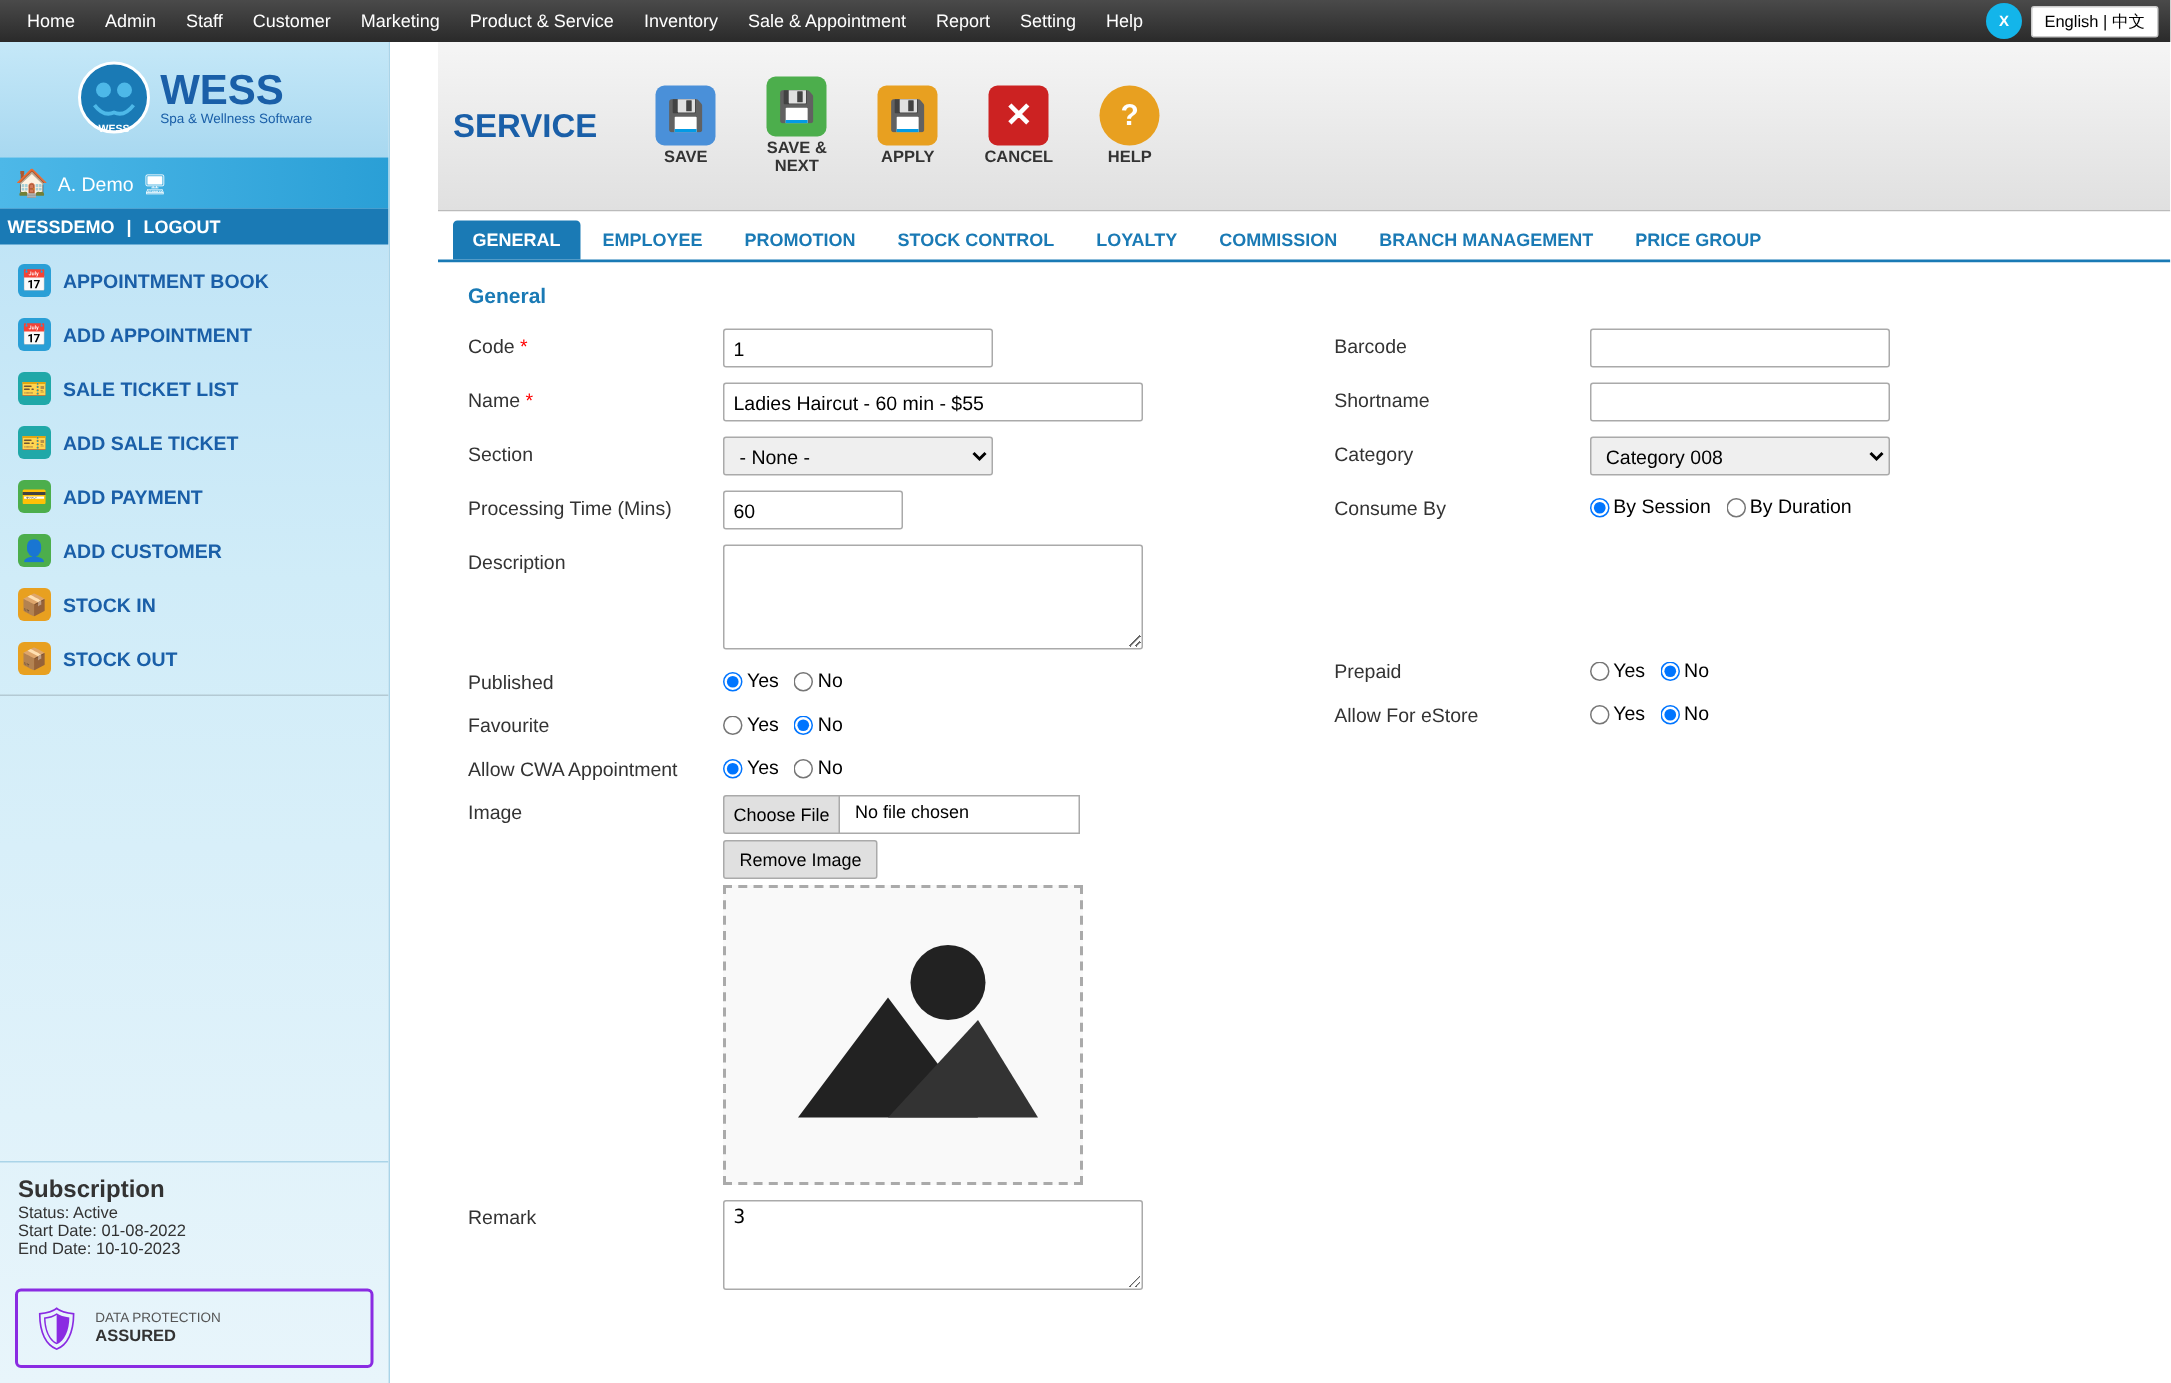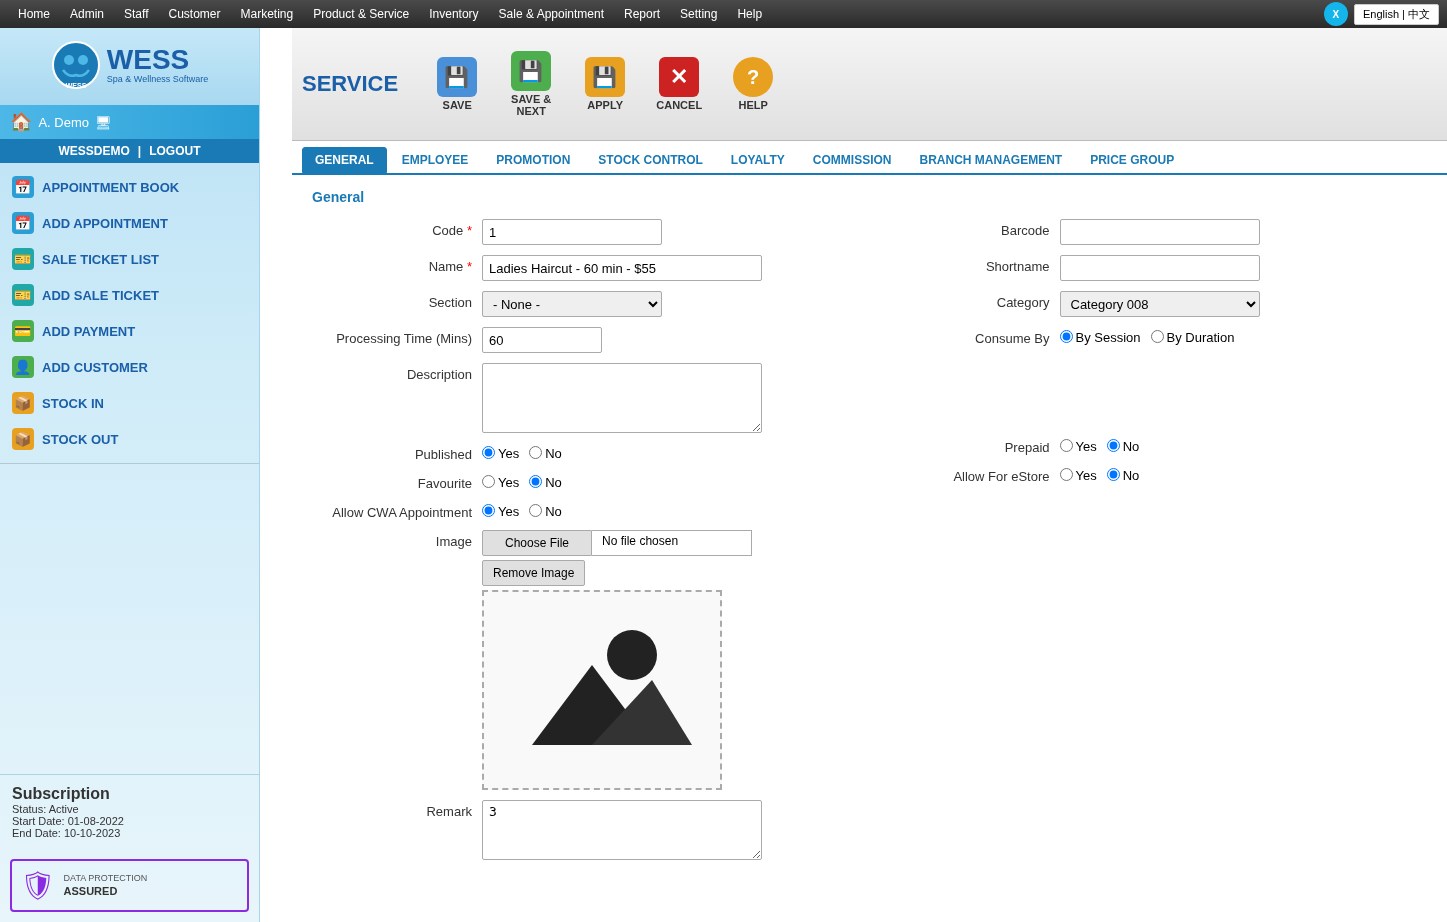--- a/index.html
+++ b/index.html
@@ -54,21 +54,21 @@
 
     .sidebar-user {
       background: linear-gradient(to right, #4db8e8, #2a9fd6);
       color: #fff; padding: 6px 10px;
       display: flex; align-items: center; gap: 6px;
       font-size: 13px;
     }
     .house-icon { font-size: 18px; }
     .sidebar-auth {
       background: #1a7ab5; color: #fff;
-      display: flex; align-items: center; justify-content: center;
+      display: flex; align-items: center; justify-content: flex-start;
       gap: 8px; padding: 5px;
       font-size: 12px; font-weight: bold;
     }
     .sidebar-auth span { cursor: pointer; }
     .divider { height: 1px; background: rgba(0,0,0,0.15); margin: 0; }
 
     .sidebar-menu { padding: 6px 0; }
     .menu-item {
       display: flex; align-items: center; gap: 8px;
       padding: 7px 12px; cursor: pointer; color: #1a5fa8;
@@ -165,51 +165,51 @@
     }
     .form-grid {
       display: grid; grid-template-columns: 1fr 1fr;
       gap: 0 40px;
     }
     .form-row {
       display: flex; align-items: flex-start;
       margin-bottom: 10px;
     }
     .form-label {
-      min-width: 170px; text-align: right;
+      min-width: 170px; text-align: left;
       padding-right: 10px; padding-top: 4px;
       font-size: 13px; color: #333;
       white-space: nowrap;
     }
     .form-label .required { color: red; }
     .form-control {
       border: 1px solid #aaa; padding: 3px 6px;
       font-size: 13px; border-radius: 2px;
       outline: none;
     }
     input.form-control { height: 26px; }
     select.form-control { height: 26px; }
     textarea.form-control { resize: vertical; }
 
     .radio-group { display: flex; align-items: center; gap: 10px; padding-top: 3px; }
-    .radio-group label { display: flex; align-items: flex-start; gap: 3px; cursor: pointer; }
+    .radio-group label { display: flex; align-items: flex-end; gap: 3px; cursor: pointer; }
 
     
     .image-placeholder {
       width: 240px; height: 200px;
       border: 2px dashed #aaa;
       display: flex; align-items: center; justify-content: center;
       background: #f9f9f9;
       margin-top: 4px;
     }
 
     .file-row { display: flex; align-items: center; gap: 0; }
     .choose-file-btn {
       background: #e0e0e0; border: 1px solid #aaa;
-      padding: 3px 22px; cursor: pointer; font-size: 12px;
+      padding: 3px 6px; cursor: pointer; font-size: 12px;
       border-radius: 2px 0 0 2px; height: 26px;
     }
     .file-name-display {
       border: 1px solid #aaa; border-left: none;
       padding: 3px 10px; font-size: 12px;
       background: #fff; height: 26px;
       min-width: 160px;
     }
     .remove-image-btn {
       background: #e0e0e0; border: 1px solid #aaa;

